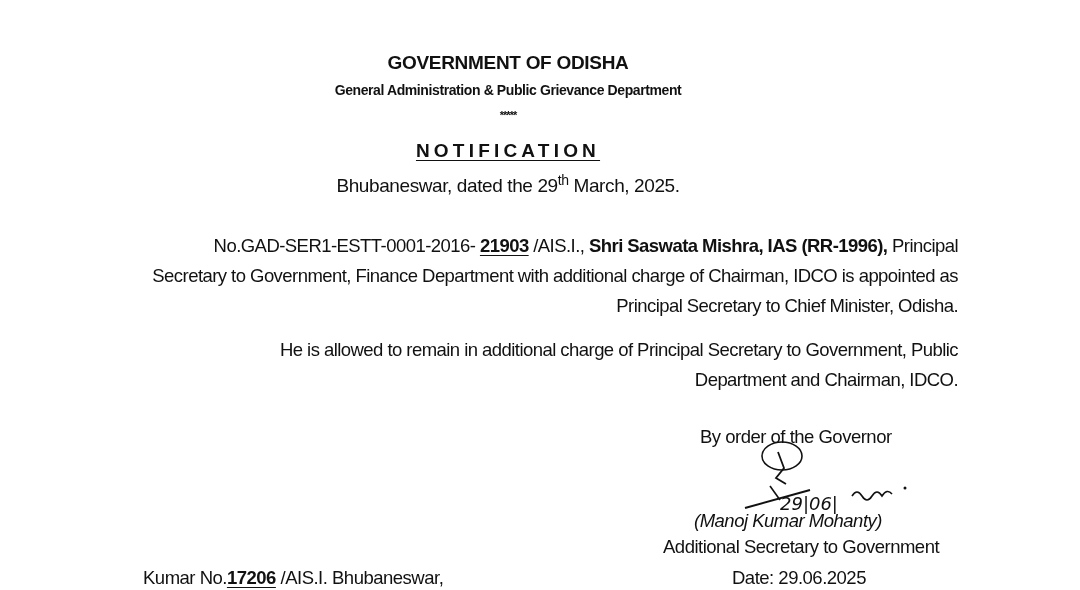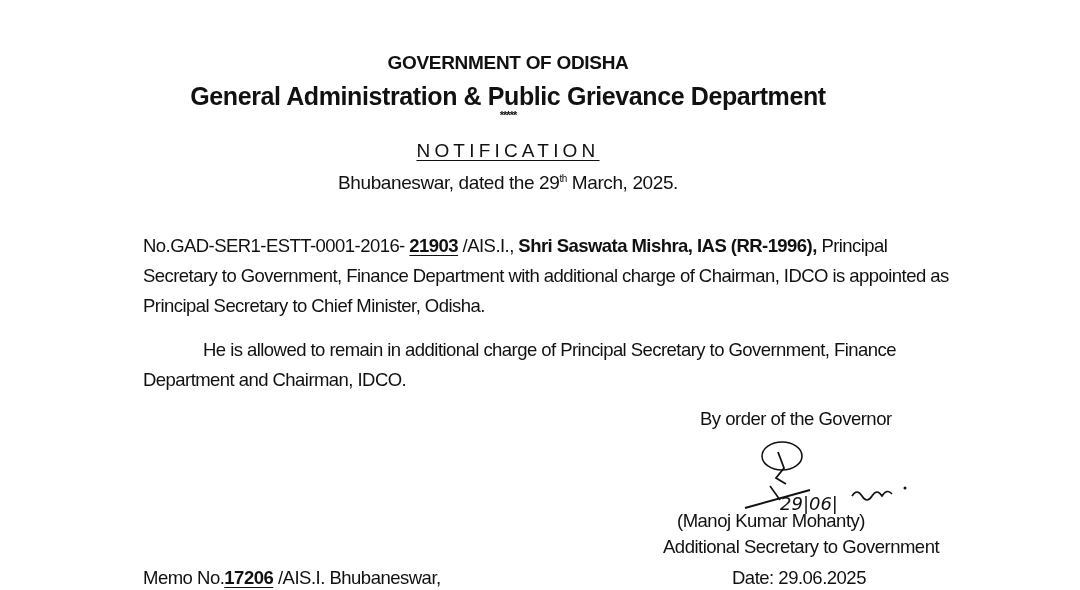--- a/index.html
+++ b/index.html
@@ -1,68 +1,68 @@
 <!DOCTYPE html>
 <html><head>
 <meta charset="utf-8">
 <style>
   html, body { margin: 0; padding: 0; background: #ffffff; }
   body {
     width: 1080px; height: 590px; overflow: hidden; position: relative;
     font-family: "Liberation Sans", sans-serif; color: #111111;
   }
-  .abs { position: absolute; white-space: nowrap; }
+  .abs { position: absolute; white-space: nowrap; text-align: right; }
   .center { left: 0; width: 1016px; text-align: center; }
   .h1 { top: 52px; font-size: 19px; font-weight: bold; letter-spacing: -0.3px; }
-  .h2 { top: 82px; font-size: 25px; font-weight: bold; letter-spacing: -0.4px; }
+  .h2 { top: 82px; font-size: 14px; font-weight: bold; letter-spacing: -0.4px; }
   .stars { top: 109px; font-size: 11px; font-weight: bold; letter-spacing: -1px; }
-  .notif { top: 140px; font-size: 19px; font-weight: normal; letter-spacing: 4.2px; text-decoration: underline; text-underline-offset: 3px; }
+  .notif { top: 140px; font-size: 19px; font-weight: bold; letter-spacing: 4.2px; text-decoration: underline; text-underline-offset: 3px; }
   .dateline { top: 172px; font-size: 19px; letter-spacing: -0.4px; }
-  .dateline sup { font-size: 10px; vertical-align: 7px; }
+  .dateline sup { font-size: 14px; vertical-align: 7px; }
   .para { left: 143px; width: 815px; font-size: 18.5px; line-height: 30px; letter-spacing: -0.55px; white-space: normal; }
   .p1 { top: 231px; }
   .p2 { top: 335px; text-indent: 60px; }
   .bold { font-weight: bold; }
   .ul { text-decoration: underline; text-underline-offset: 3px; }
   .sig { font-size: 18.5px; letter-spacing: -0.5px; }
-  .sig-order { left: 700px; top: 408px; }
-  .sig-name { left: 677px; top: 510px; }
+  .sig-order { left: 700px; top: 426px; }
+  .sig-name { left: 694px; top: 510px; font-style: italic; }
   .sig-title { left: 663px; top: 536px; }
   .sig-date { left: 732px; top: 567px; }
   .memo { left: 143px; top: 567px; font-size: 18.5px; letter-spacing: -0.5px; }
   .signature { position: absolute; left: 740px; top: 438px; width: 200px; height: 80px; }
 </style>
 </head>
 <body>
 
 <div class="abs center h1">GOVERNMENT OF ODISHA</div>
 <div class="abs center h2">General Administration &amp; Public Grievance Department</div>
 <div class="abs center stars">*****</div>
 <div class="abs center notif"><span>NOTIFICATION</span></div>
 <div class="abs center dateline">
   <span>Bhubaneswar, dated the 29</span><sup>th</sup><span> March, 2025.</span>
 </div>
 
 <div class="abs para p1">
   <span>No.GAD-SER1-ESTT-0001-2016- </span><span class="bold ul">21903</span><span> /AIS.I., </span><span class="bold">Shri Saswata Mishra, IAS (RR-1996),</span><span> Principal Secretary to Government, Finance Department with additional charge of Chairman, IDCO is appointed as Principal Secretary to Chief Minister, Odisha.</span>
 </div>
 
-<div class="abs para p2">He is allowed to remain in additional charge of Principal Secretary to Government, Finance Department and Chairman, IDCO.</div>
+<div class="abs para p2">He is allowed to remain in additional charge of Principal Secretary to Government, Public Department and Chairman, IDCO.</div>
 
 <div class="abs sig sig-order">By order of the Governor</div>
 
 <svg class="signature" viewBox="0 0 200 80">
   <ellipse cx="42" cy="18" rx="20" ry="14" fill="none" stroke="#111" stroke-width="1.6"></ellipse>
   <path d="M38 14 L44 30 L36 40 L46 46" fill="none" stroke="#111" stroke-width="1.8"></path>
   <path d="M5 70 L70 52" fill="none" stroke="#111" stroke-width="2"></path>
   <path d="M30 48 L40 62" fill="none" stroke="#111" stroke-width="1.6"></path>
   <text x="40" y="72" font-family="DejaVu Sans, sans-serif" font-size="18" font-style="italic" fill="#111">29|06|</text>
   <path d="M112 58 q5 -8 10 0 q5 8 10 0 q5 -8 10 0 q5 -8 10 -2" fill="none" stroke="#111" stroke-width="1.6"></path>
   <circle cx="165" cy="50" r="1.5" fill="#111"></circle>
 </svg>
 
 <div class="abs sig sig-name">(Manoj Kumar Mohanty)</div>
 <div class="abs sig sig-title">Additional Secretary to Government</div>
 <div class="abs sig sig-date">Date: 29.06.2025</div>
 
 <div class="abs memo">
-  <span>Memo No.</span><span class="bold ul">17206</span><span> /AIS.I. Bhubaneswar,</span>
+  <span>Kumar No.</span><span class="bold ul">17206</span><span> /AIS.I. Bhubaneswar,</span>
 </div>
 
 </body></html>

